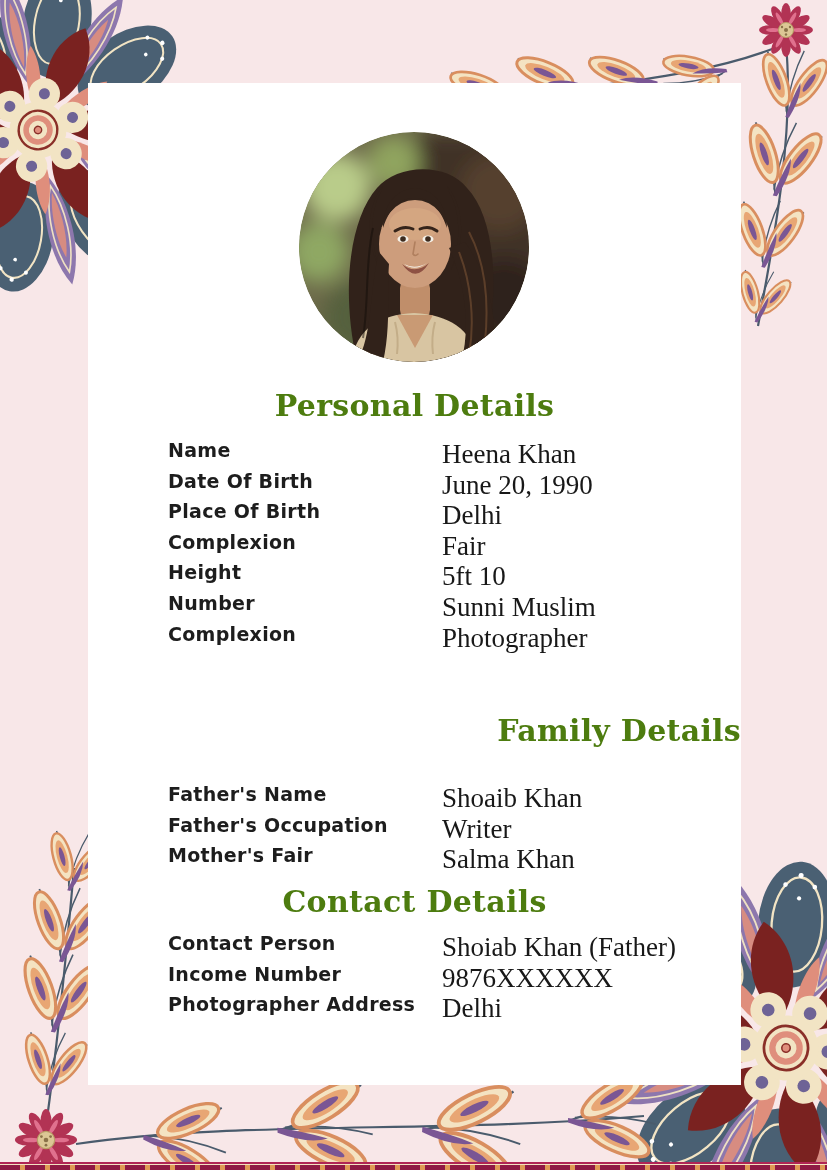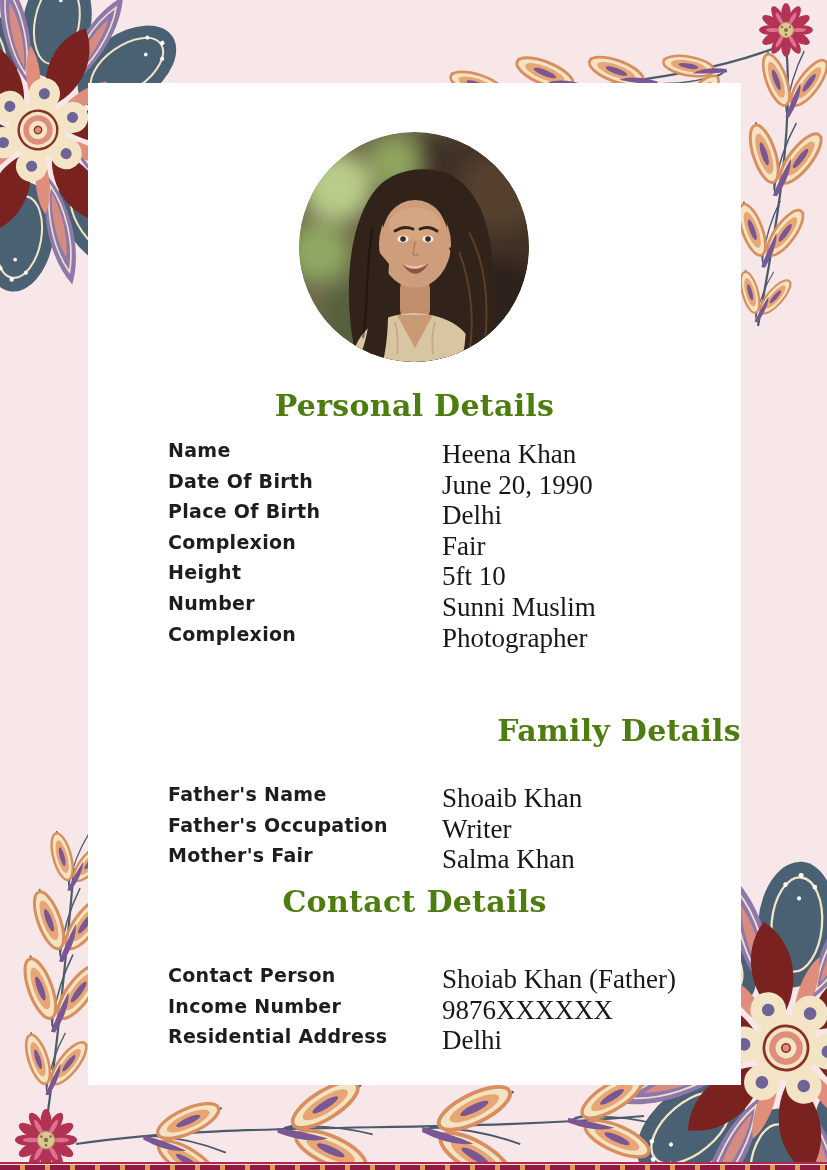--- a/index.html
+++ b/index.html
@@ -23,21 +23,21 @@
     font-family:"DejaVu Serif","Liberation Serif",serif;
     font-weight:700;font-size:30px;line-height:36px;color:#4d7c0f;
     letter-spacing:.3px;
   }
   .t-personal{top:305px;}
   .t-family{top:630px;text-align:right;}
   .t-contact{top:801px;}
   .rows{position:absolute;left:80px;right:36px;}
   .r-personal{top:356px;}
   .r-family{top:700px;}
-  .r-contact{top:849px;margin-top:32px;}
+  .r-contact{top:849px;}
   .row{display:flex;height:30.6px;}
   .label{
     flex:0 0 274px;
     font-family:"DejaVu Sans","Liberation Sans",sans-serif;
     font-weight:700;font-size:19px;color:#1d1d1d;letter-spacing:.3px;
   }
   .value{
     font-family:"Liberation Serif","DejaVu Serif",serif;
     font-size:27px;color:#181818;
   }
@@ -306,21 +306,21 @@
     <div class="rows r-contact">
       <div class="row">
         <span class="label">Contact Person</span>
         <span class="value">Shoiab Khan (Father)</span>
       </div>
       <div class="row">
         <span class="label">Income Number</span>
         <span class="value">9876XXXXXX</span>
       </div>
       <div class="row">
-        <span class="label">Residential Address</span>
+        <span class="label">Photographer Address</span>
         <span class="value">Delhi</span>
       </div>
     </div>
 
   </div>
 
   <div class="bottom-strip"></div>
 </div>
 
 </body></html>

